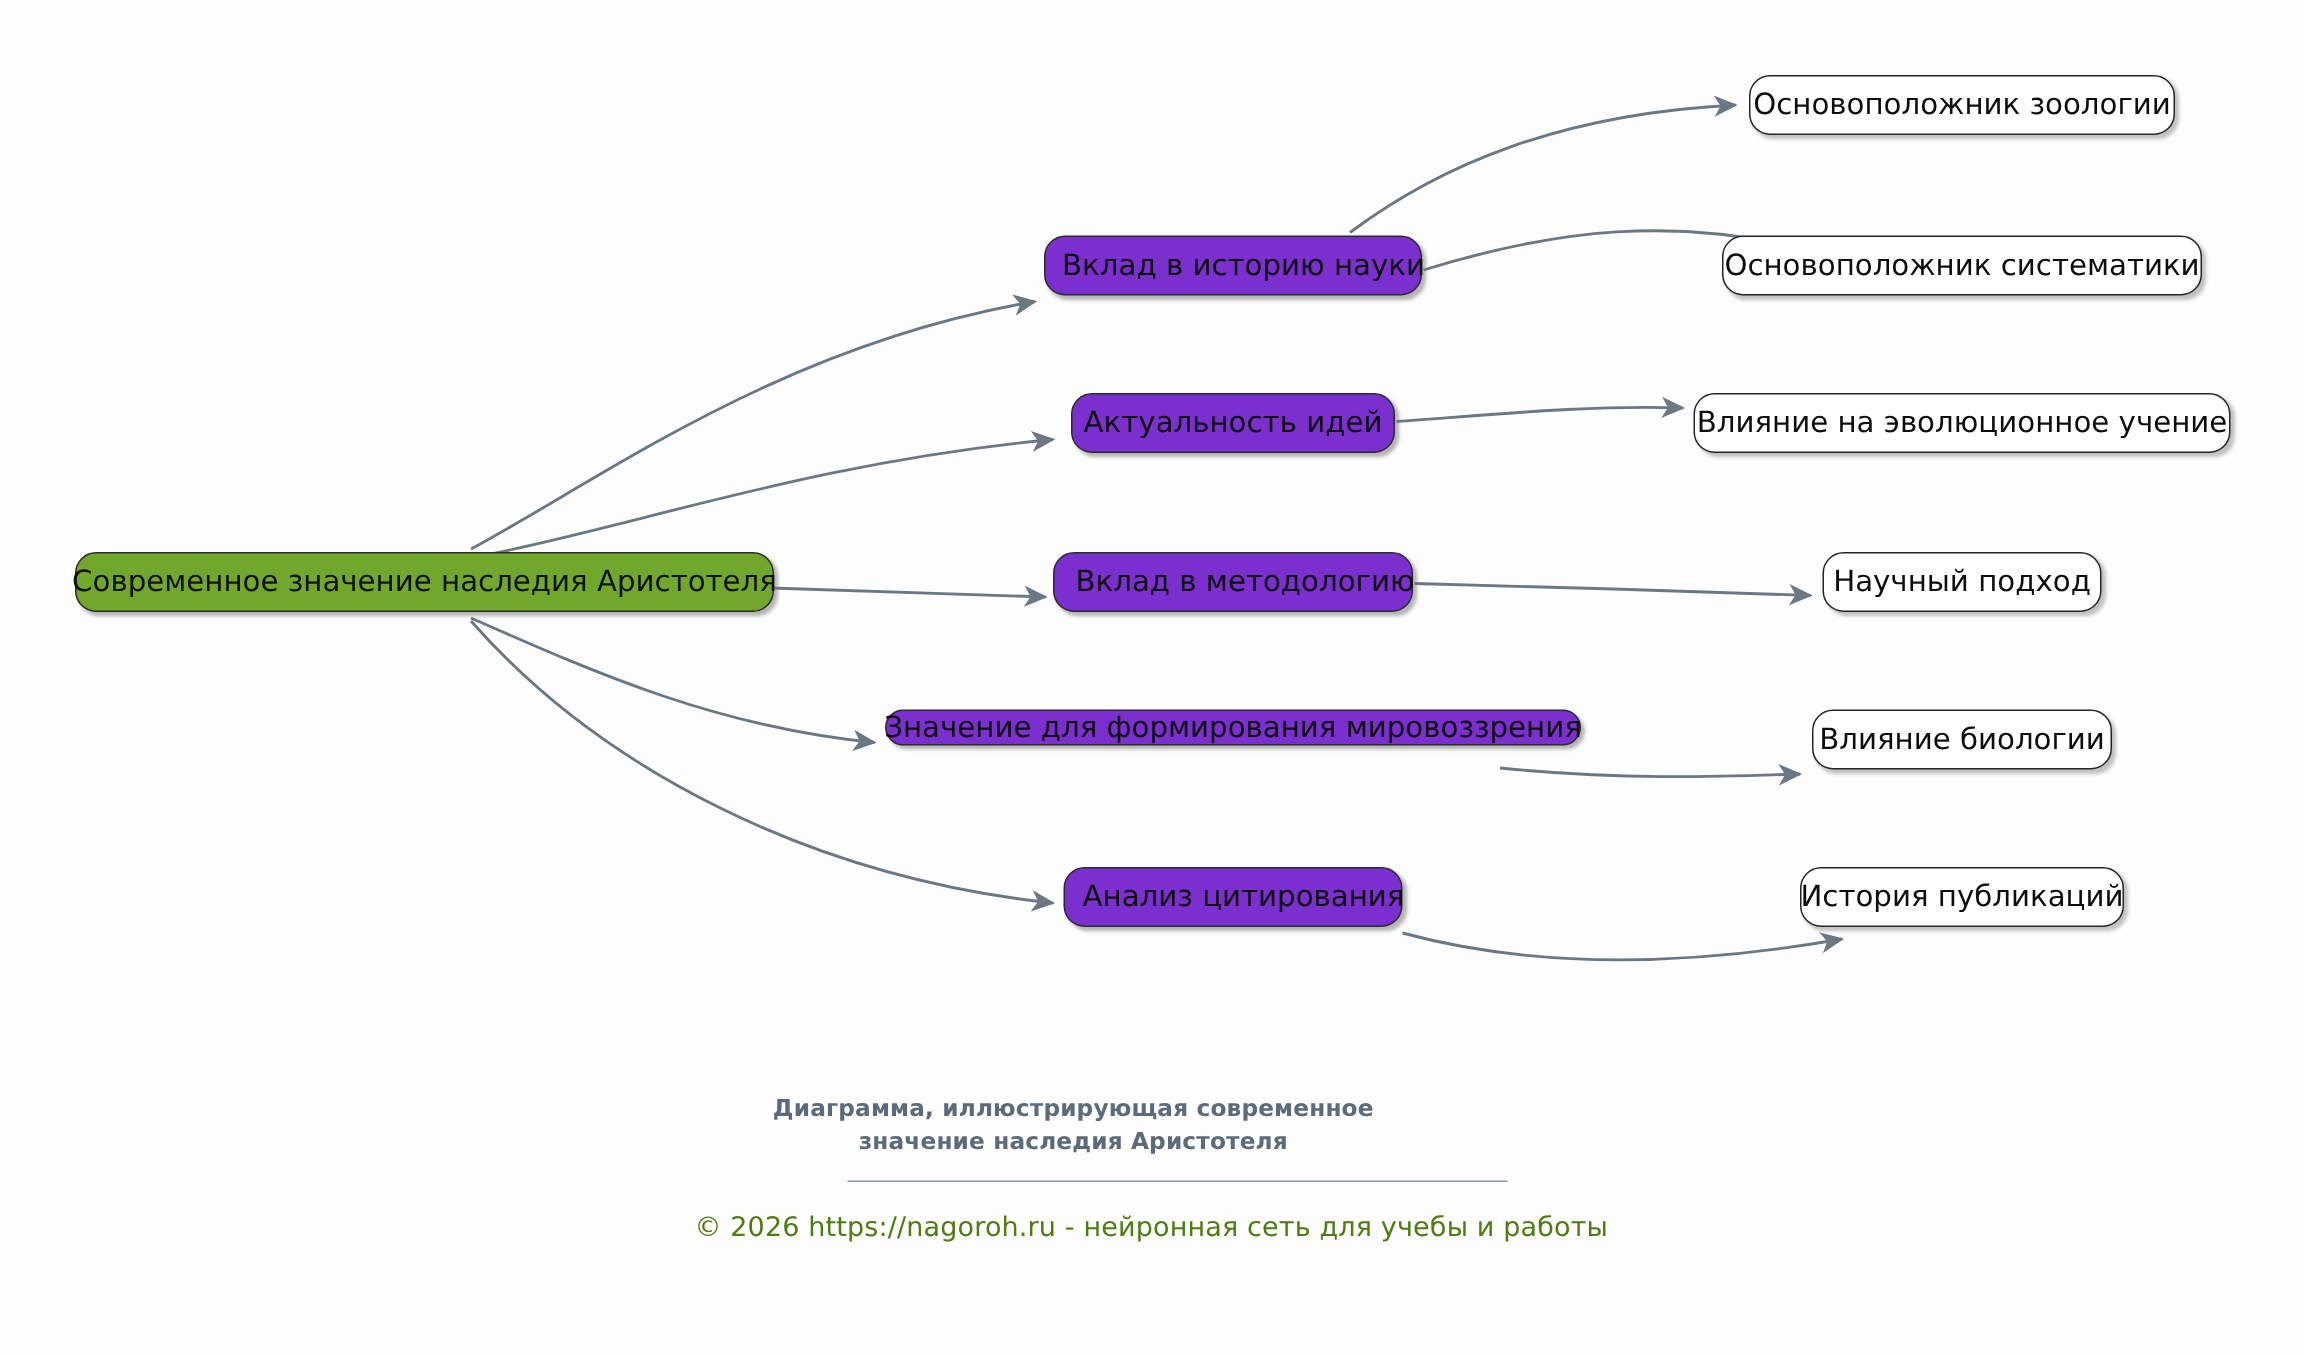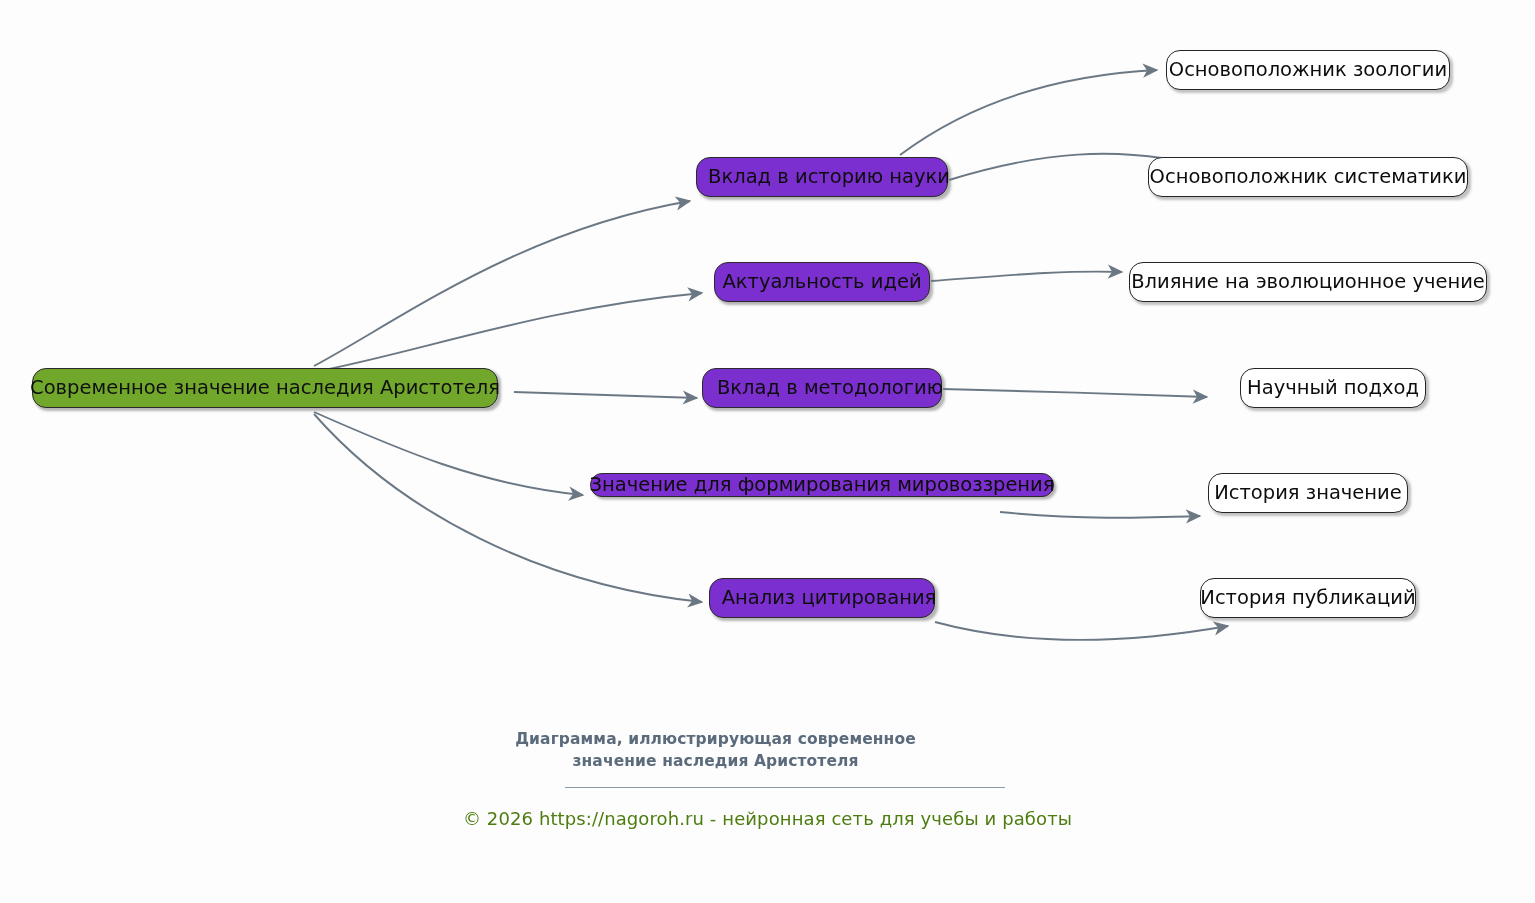--- a/index.html
+++ b/index.html
@@ -149,21 +149,21 @@
       <path d="M 931,281 C 1000,276 1060,270 1122,272"></path>
 
       <path d="M 943,389 C 1030,391 1120,394 1207,397"></path>
 
       <path d="M 1000,512 C 1080,520 1140,518 1200,516"></path>
 
       <path d="M 935,622 C 1020,645 1120,645 1228,626"></path>
     </g>
   </svg>
 
-  <div class="node root" style="left:32px; top:368px; width:466px; height:40px;">
+  <div class="node root" style="left:50px; top:368px; width:466px; height:40px;">
     <span class="node-label">Современное значение наследия Аристотеля</span>
   </div>
 
   <div class="node branch" style="left:696px; top:157px; width:252px; height:40px;padding-left:28px;">
     <span class="node-label">Вклад в историю науки</span>
   </div>
 
   <div class="node branch" style="left:714px; top:262px; width:216px; height:40px;">
     <span class="node-label">Актуальность идей</span>
   </div>
@@ -185,26 +185,26 @@
   </div>
 
   <div class="node leaf" style="left:1129px; top:262px; width:358px; height:40px;">
     <span class="node-label">Влияние на эволюционное учение</span>
   </div>
 
   <div class="node leaf" style="left:1148px; top:157px; width:320px; height:40px;">
     <span class="node-label">Основоположник систематики</span>
   </div>
 
-  <div class="node leaf" style="left:1215px; top:368px; width:186px; height:40px;margin-left:25px;">
+  <div class="node leaf" style="left:1215px; top:368px; width:186px; height:40px;">
     <span class="node-label">Научный подход</span>
   </div>
 
   <div class="node leaf" style="left:1208px; top:473px; width:200px; height:40px;">
-    <span class="node-label">История значение</span>
+    <span class="node-label">Влияние биологии</span>
   </div>
 
   <div class="node leaf" style="left:1200px; top:578px; width:216px; height:40px;">
     <span class="node-label">История публикаций</span>
   </div>
 
   <div class="caption">
     <span class="cap-line">Диаграмма, иллюстрирующая современное</span>
     <span class="cap-line">значение наследия Аристотеля</span>
   </div>

